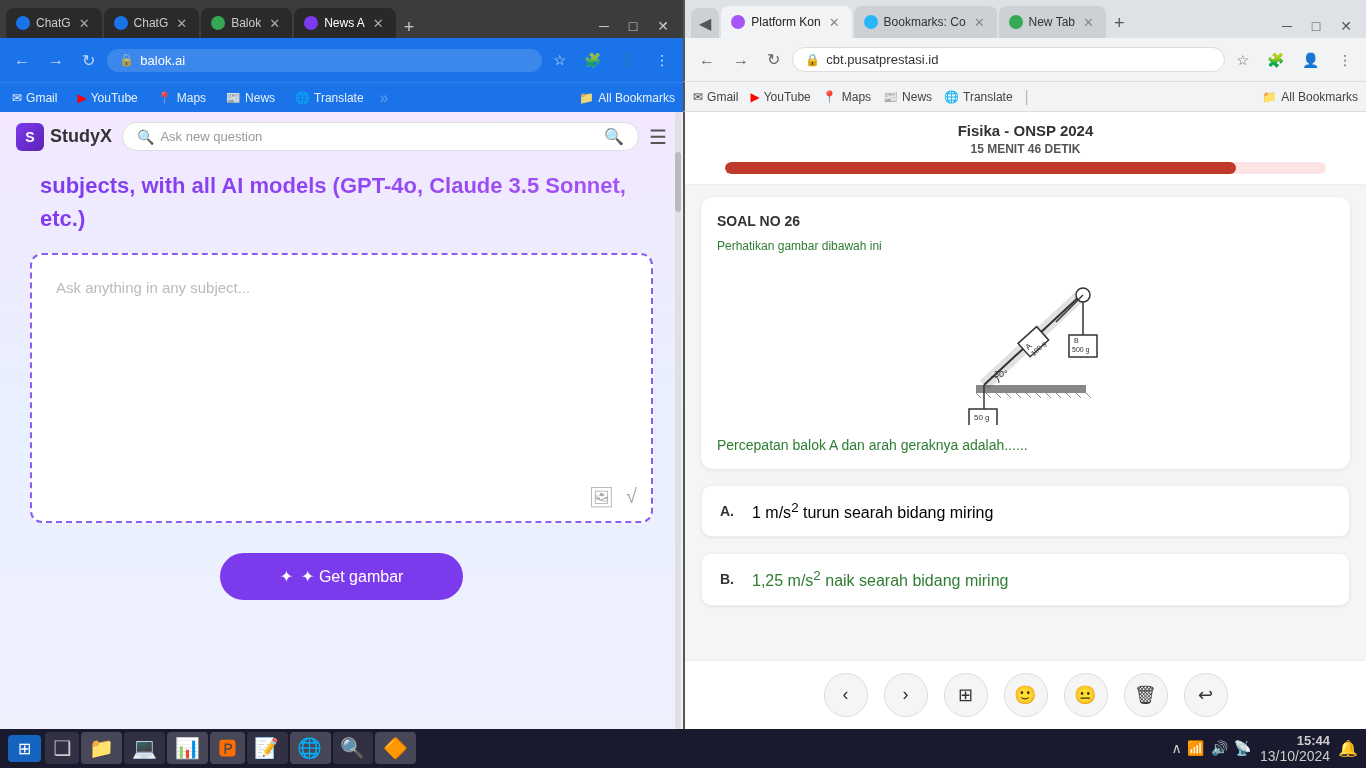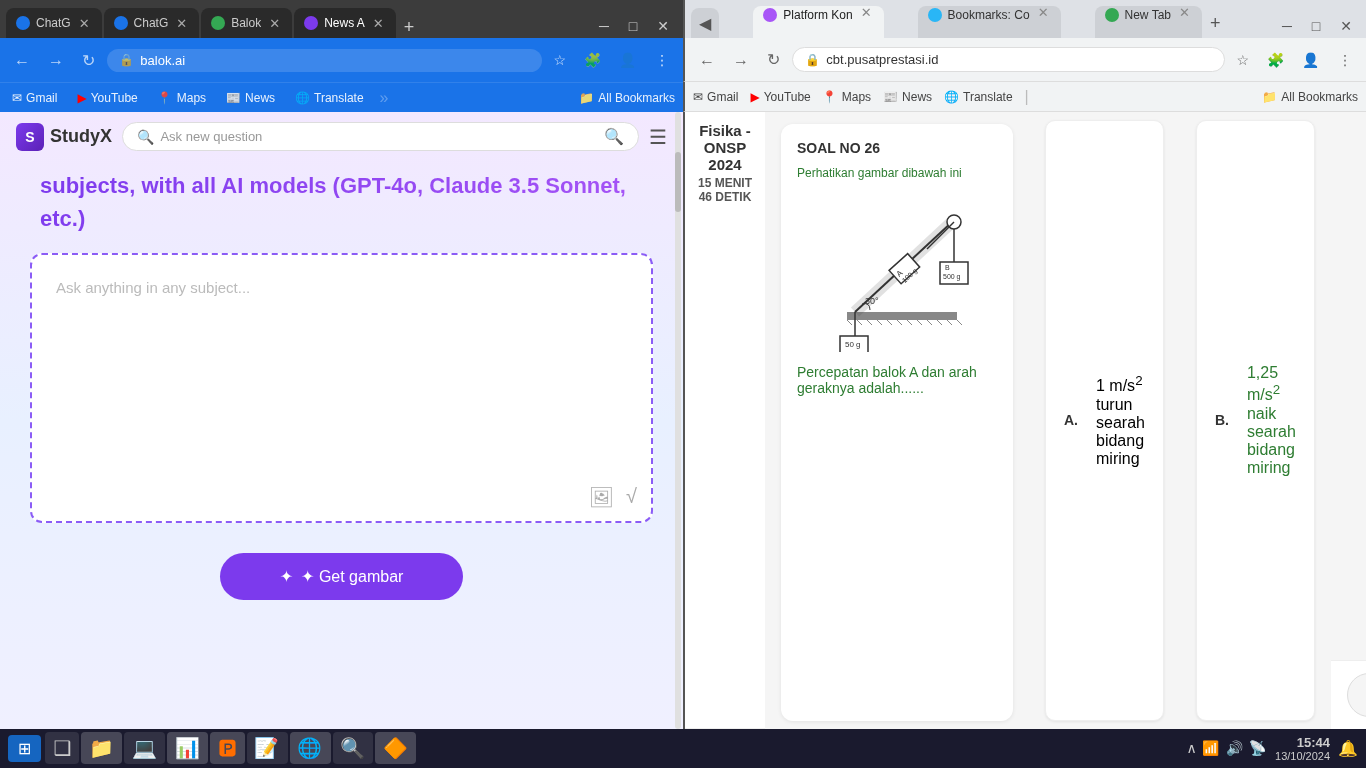--- a/index.html
+++ b/index.html
@@ -44,21 +44,21 @@
     .taskbar-app { padding: 4px 8px; border-radius: 4px; background: rgba(255,255,255,0.1); color: #ccc; font-size: 20px; cursor: pointer; }
     .taskbar-app.active { background: rgba(255,255,255,0.2); }
     .taskbar-right { display: flex; align-items: center; gap: 8px; color: #ccc; font-size: 12px; }
     .sys-icons { display: flex; gap: 6px; align-items: center; font-size: 14px; }
     .clock { text-align: right; }
 
     .favicon-circle { width: 14px; height: 14px; border-radius: 50%; display: inline-block; }
     .fav-blue { background: #1a73e8; }
     .fav-green { background: #34a853; }
 
-    .rtab { display: flex; align-items: flex-end; height: 30px; padding: 16px 10px; border-radius: 8px 8px 0 0; font-size: 12px; color: #333; max-width: 160px; gap: 6px; cursor: pointer; background: #cdd0d5; margin-left: 32px; }
+    .rtab { display: flex; align-items: center; height: 30px; padding: 16px 10px; border-radius: 8px 8px 0 0; font-size: 12px; color: #333; max-width: 160px; gap: 6px; cursor: pointer; background: #cdd0d5; }
     .rtab.active { background: #f1f3f4; color: #222; }
 
     .panels-wrapper { display: flex; height: 692px; }
   </style>
 </head>
 <body>
 
 <div style="display:flex; height:768px; flex-direction:column;">
 
   <div style="display:flex; height:38px;">
@@ -244,21 +244,21 @@
       </div>
 
       <div style="display:flex; justify-content:center; margin-top:8px;">
         <button class="get-answer-btn">
           <span>✦</span>
           <span style="-webkit-text-fill-color:white;">✦ Get gambar</span>
         </button>
       </div>
     </div>
 
-    <div style="width:683px; background:#f5f5f5; display:flex; border-left:2px solid #555;">
+    <div style="width:683px; background:#f5f5f5; display:flex; flex-direction:column; border-left:2px solid #555;">
 
       <div style="background:white; padding:10px; text-align:center; border-bottom:1px solid #eee;">
         <div style="font-size:15px; font-weight:700; color:#333;">Fisika - ONSP 2024</div>
         <div style="font-size:12px; font-weight:600; color:#555; margin-top:3px;">15 MENIT 46 DETIK</div>
         <div style="margin:6px 30px 0; height:12px; background:#fce4e4; border-radius:6px; overflow:hidden;">
           <div style="height:100%; width:85%; background:#c0392b; border-radius:6px;"></div>
         </div>
       </div>
 
       <div style="background:white; margin:12px 16px 8px; border-radius:12px; padding:16px; box-shadow:0 1px 4px rgba(0,0,0,0.08);">
@@ -355,19 +355,19 @@
     </div>
     <div class="taskbar-right">
       <div class="sys-icons">
         <span style="cursor:pointer;">∧</span>
         <span style="cursor:pointer;">📶</span>
         <span style="cursor:pointer;">🔊</span>
         <span style="cursor:pointer;">📡</span>
       </div>
       <div class="clock">
         <div style="font-size:13px; font-weight:600;">15:44</div>
-        <div style="font-size:11px;text-align:right;">13/10/2024</div>
+        <div style="font-size:14px;text-align:right;">13/10/2024</div>
       </div>
       <span style="font-size:16px; cursor:pointer;">🔔</span>
     </div>
   </div>
 
 </div>
 
 </body></html>

